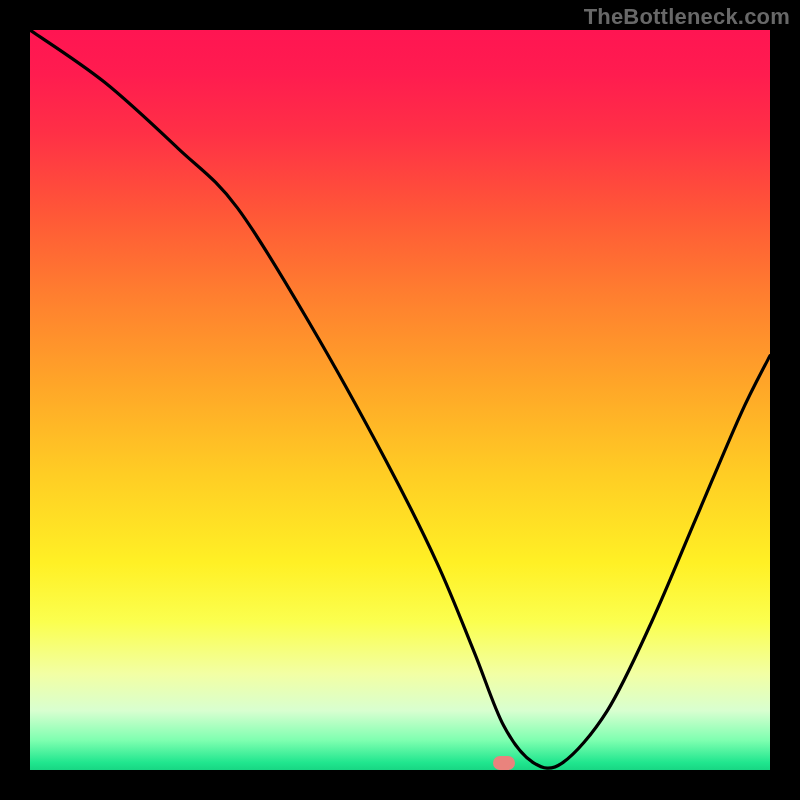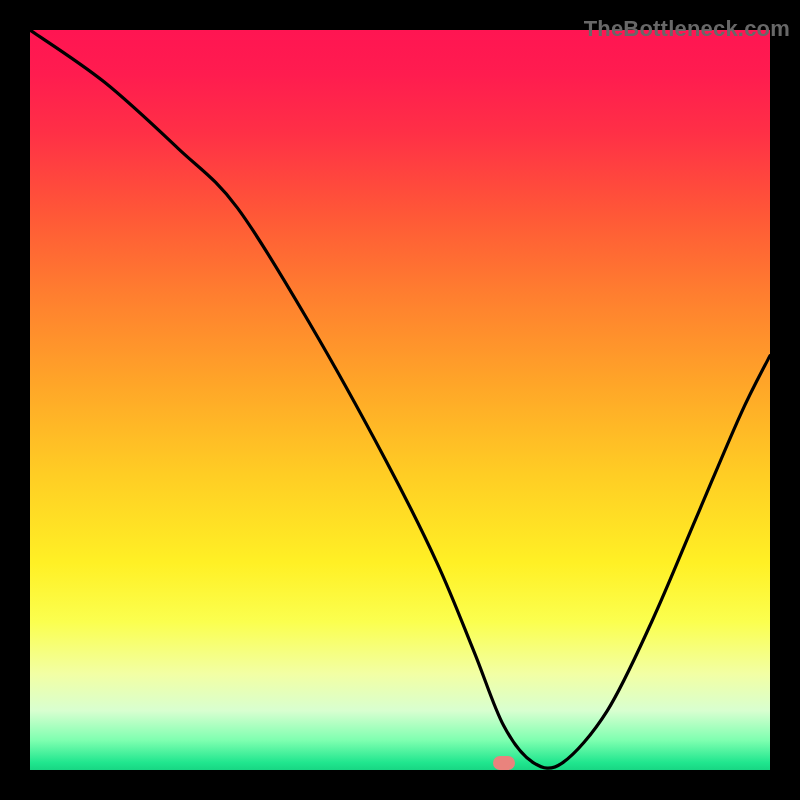--- a/index.html
+++ b/index.html
@@ -11,21 +11,21 @@
     overflow: hidden;
   }
   .frame {
     position: relative;
     width: 800px;
     height: 800px;
     background: #000;
   }
   .watermark {
     position: absolute;
-    top: 16px;
+    top: 4px;
     right: 10px;
     font-family: Arial, Helvetica, sans-serif;
     font-size: 22px;
     font-weight: 600;
     color: #686868;
     letter-spacing: 0.2px;
     z-index: 10;
   }
   .plot-area {
     position: absolute;

